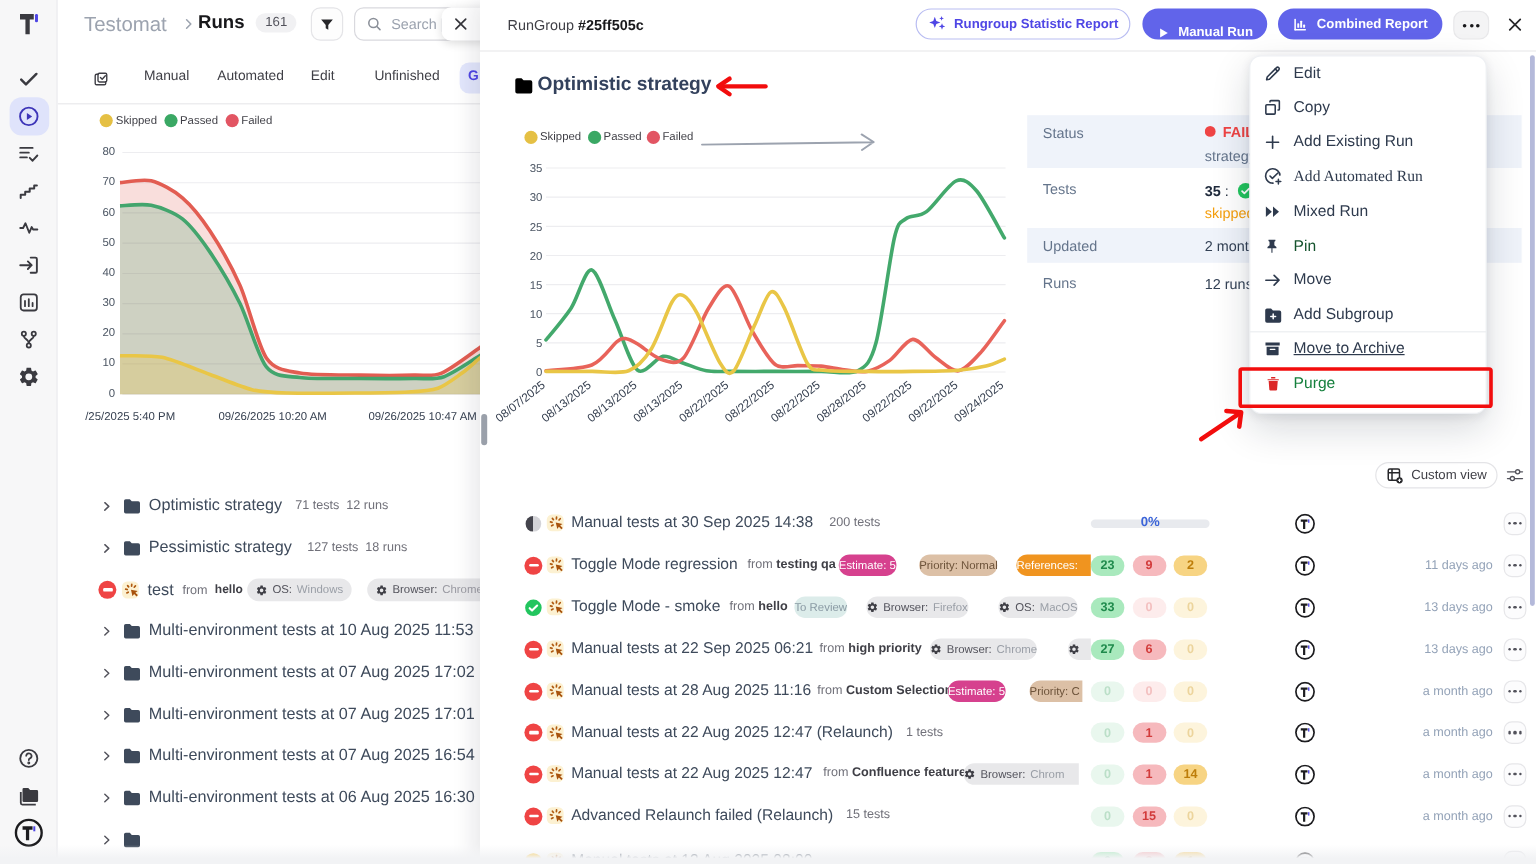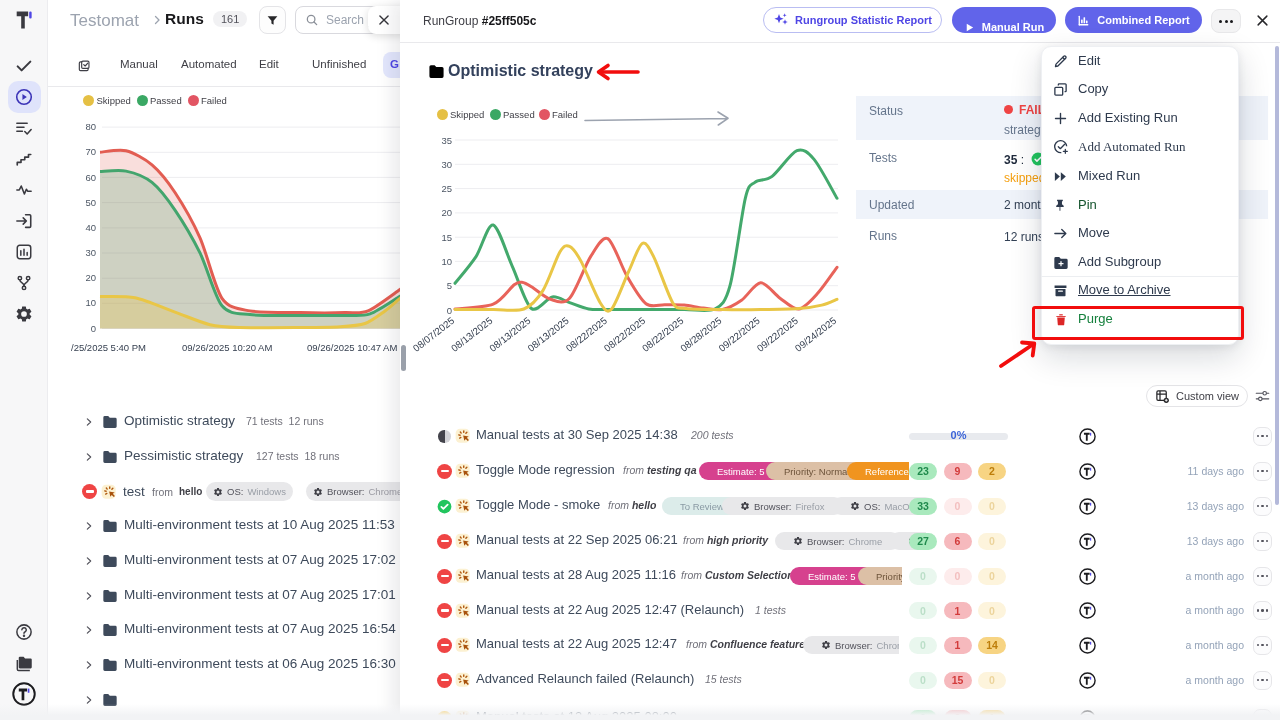--- a/index.html
+++ b/index.html
@@ -9,23 +9,23 @@
 .sicon{position:absolute;left:50%;transform:translate(-50%,-50%);}
 #sb-active{position:absolute;left:8px;top:81px;width:33px;height:32px;border-radius:10px;background:#dfe3fb;}
 
 #lp{position:absolute;left:48px;top:0;width:1232px;height:720px;background:#fff;}
 
 #drawer{position:absolute;left:400px;top:0;width:880px;height:720px;background:#fff;box-shadow:-6px 0 18px rgba(15,23,42,.10);z-index:10;}
 .btn-fill{position:absolute;display:flex;align-items:center;justify-content:center;gap:7px;background:#6164ea;color:#fff;font-weight:bold;font-size:11px;border-radius:14px;white-space:nowrap;}
 .btn-out{position:absolute;display:flex;align-items:center;justify-content:center;gap:6px;background:#fff;color:#4f46e5;font-weight:bold;font-size:11px;border-radius:14px;border:1px solid #b9bdf2;white-space:nowrap;}
 .trow-label{color:#64748b;font-size:12px;}
 .pill{position:absolute;display:flex;align-items:center;justify-content:center;font-size:10.5px;font-weight:bold;border-radius:9px;width:28px;height:17px;}
-.badge{position:absolute;display:flex;align-items:center;gap:4px;height:18px;border-radius:9px;font-size:9.5px;padding:0 18px;white-space:nowrap;text-align:right;}
+.badge{position:absolute;display:flex;align-items:center;gap:4px;height:18px;border-radius:9px;font-size:9.5px;padding:0 0;white-space:nowrap;text-align:right;}
 .rowtitle{position:absolute;font-size:13px;color:#3e4a5b;white-space:nowrap;}
-.rowmeta{position:absolute;font-size:10.5px;color:#71717a;white-space:nowrap;font-style:italic;}
+.rowmeta{position:absolute;font-size:10.5px;color:#71717a;white-space:nowrap;}
 .ago{position:absolute;font-size:10.5px;color:#94a3b8;text-align:right;right:36px;}
 .dots-btn{position:absolute;left:1253px;width:19px;height:19px;border:1px solid #e6e6e9;border-radius:7px;background:#fcfcfd;display:flex;align-items:center;justify-content:center;}
 .tlogo{position:absolute;left:679px;width:17px;height:17px;}
 </style></head>
 <body>
 <div id="sidebar">
 <svg class="sicon" style="top:20px" width="27" height="27" viewBox="0 0 24 24">
       <path d="M5.5 4.5h10.2v4.2h-3V19.5H9.5V8.7H5.5z" fill="#3a3a40"></path>
       <rect x="16.6" y="4.5" width="2.2" height="6.2" rx="1" fill="#4f46e5"></rect>
     </svg>

